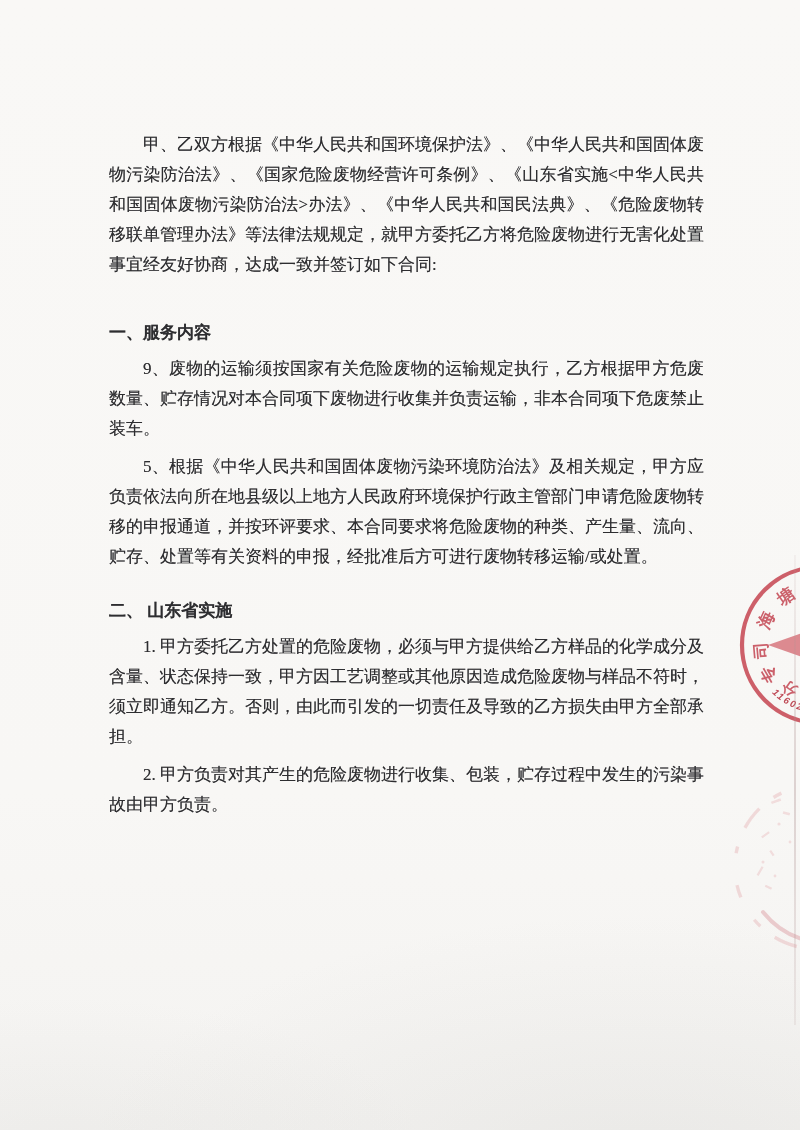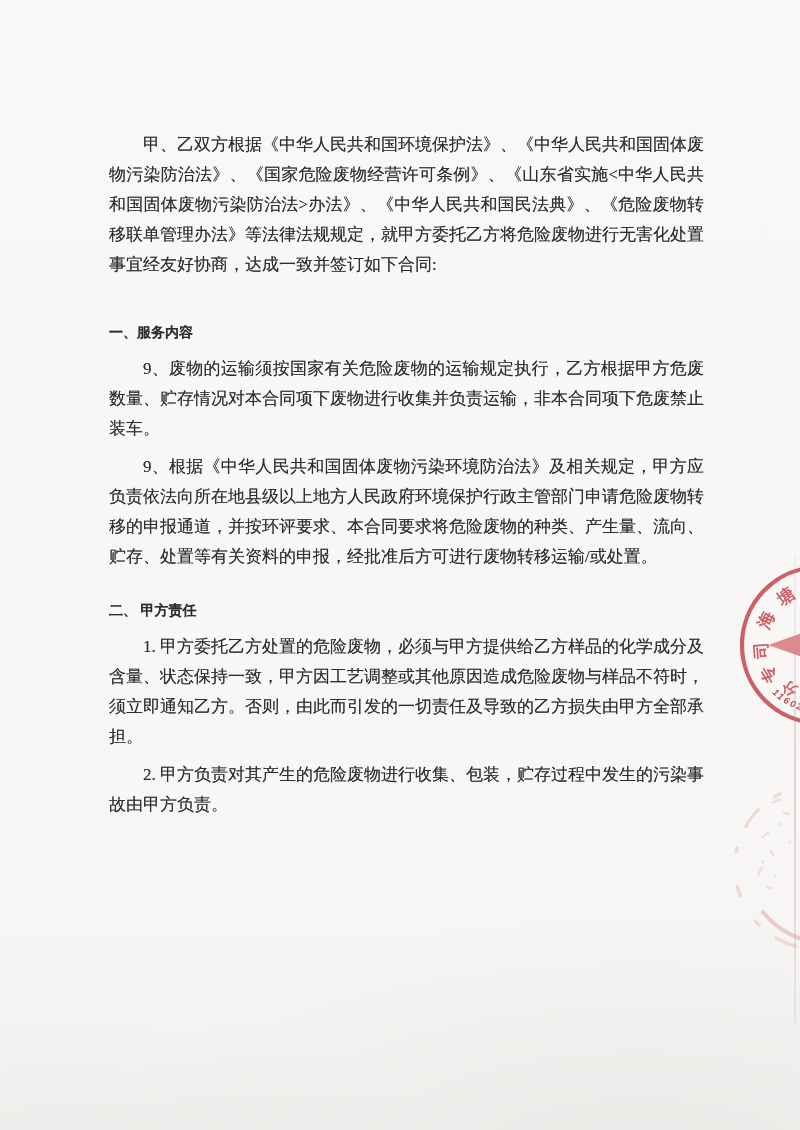--- a/index.html
+++ b/index.html
@@ -15,21 +15,21 @@
       radial-gradient(ellipse 600px 260px at 8% 102%, rgba(198,198,194,0.16), transparent 60%),
       linear-gradient(#f9f8f6 0%, #f8f7f5 70%, #f4f3f1 100%);
   }
   .content{
     position:absolute;left:109px;top:130px;width:595px;
     font-size:17px;line-height:30px;color:#2d2d30;
     text-align:justify;
     text-shadow:0 0 0.6px rgba(45,45,48,0.55);
   }
   .para{margin:0 0 8px 0;text-indent:2em;}
-  .heading{font-size:14px;font-weight:bold;line-height:30px;margin:0 0 6px 0;}
+  .heading{font-size:17px;font-weight:bold;line-height:30px;margin:0 0 6px 0;}
   .h-gap-1{margin-top:38px;}
   .h-gap-2{margin-top:24px;}
   .seal{position:absolute;pointer-events:none;}
   .seal-main{left:722px;top:550px;}
   .seal-faint{left:705px;top:772px;opacity:0.55;}
   .seal-char{font-family:"Liberation Sans","DejaVu Sans",sans-serif;font-weight:bold;}
   .seal-code{font-family:"Liberation Sans","DejaVu Sans",sans-serif;font-weight:bold;font-style:italic;}
   .page-edge-line{
     position:absolute;left:794px;top:555px;width:2px;height:470px;
     background:linear-gradient(rgba(190,160,160,0.10), rgba(170,140,140,0.35), rgba(180,150,150,0.15));
@@ -38,23 +38,23 @@
 </head>
 <body>
 
 <div class="page">
 
   <div class="content">
     <p class="para">甲、乙双方根据《中华人民共和国环境保护法》、《中华人民共和国固体废物污染防治法》、《国家危险废物经营许可条例》、《山东省实施&lt;中华人民共和国固体废物污染防治法&gt;办法》、《中华人民共和国民法典》、《危险废物转移联单管理办法》等法律法规规定，就甲方委托乙方将危险废物进行无害化处置事宜经友好协商，达成一致并签订如下合同:</p>
 
     <h3 class="heading h-gap-1">一、服务内容</h3>
     <p class="para">9、废物的运输须按国家有关危险废物的运输规定执行，乙方根据甲方危废数量、贮存情况对本合同项下废物进行收集并负责运输，非本合同项下危废禁止装车。</p>
-    <p class="para">9、根据《中华人民共和国固体废物污染环境防治法》及相关规定，甲方应负责依法向所在地县级以上地方人民政府环境保护行政主管部门申请危险废物转移的申报通道，并按环评要求、本合同要求将危险废物的种类、产生量、流向、贮存、处置等有关资料的申报，经批准后方可进行废物转移运输/或处置。</p>
+    <p class="para">5、根据《中华人民共和国固体废物污染环境防治法》及相关规定，甲方应负责依法向所在地县级以上地方人民政府环境保护行政主管部门申请危险废物转移的申报通道，并按环评要求、本合同要求将危险废物的种类、产生量、流向、贮存、处置等有关资料的申报，经批准后方可进行废物转移运输/或处置。</p>
 
-    <h3 class="heading h-gap-2">二、 甲方责任</h3>
+    <h3 class="heading h-gap-2">二、 山东省实施</h3>
     <p class="para">1. 甲方委托乙方处置的危险废物，必须与甲方提供给乙方样品的化学成分及含量、状态保持一致，甲方因工艺调整或其他原因造成危险废物与样品不符时，须立即通知乙方。否则，由此而引发的一切责任及导致的乙方损失由甲方全部承担。</p>
     <p class="para">2. 甲方负责对其产生的危险废物进行收集、包装，贮存过程中发生的污染事故由甲方负责。</p>
   </div>
 
   <svg class="seal seal-main" width="180" height="190" viewBox="0 0 180 190">
     <circle cx="98" cy="95" r="78" fill="none" stroke="#c64a55" stroke-width="4.2" opacity="0.88"></circle>
     <polygon opacity="0.68" fill="#cf5560" points="46,95 81,107.3 81.9,144.5 104.5,115 140.1,125.6 119,95 140.1,64.4 104.5,75 81.9,45.5 81,82.7"></polygon>
     <text class="seal-char" transform="translate(64.7,47.5) rotate(-35)" text-anchor="middle" dominant-baseline="middle" font-size="17" fill="#c2404d" opacity="0.82">塘</text>
     <text class="seal-char" transform="translate(45.4,70.5) rotate(-65)" text-anchor="middle" dominant-baseline="middle" font-size="17" fill="#c2404d" opacity="0.82">海</text>
     <text class="seal-char" transform="translate(40.2,100.1) rotate(-95)" text-anchor="middle" dominant-baseline="middle" font-size="17" fill="#c2404d" opacity="0.82">司</text>

